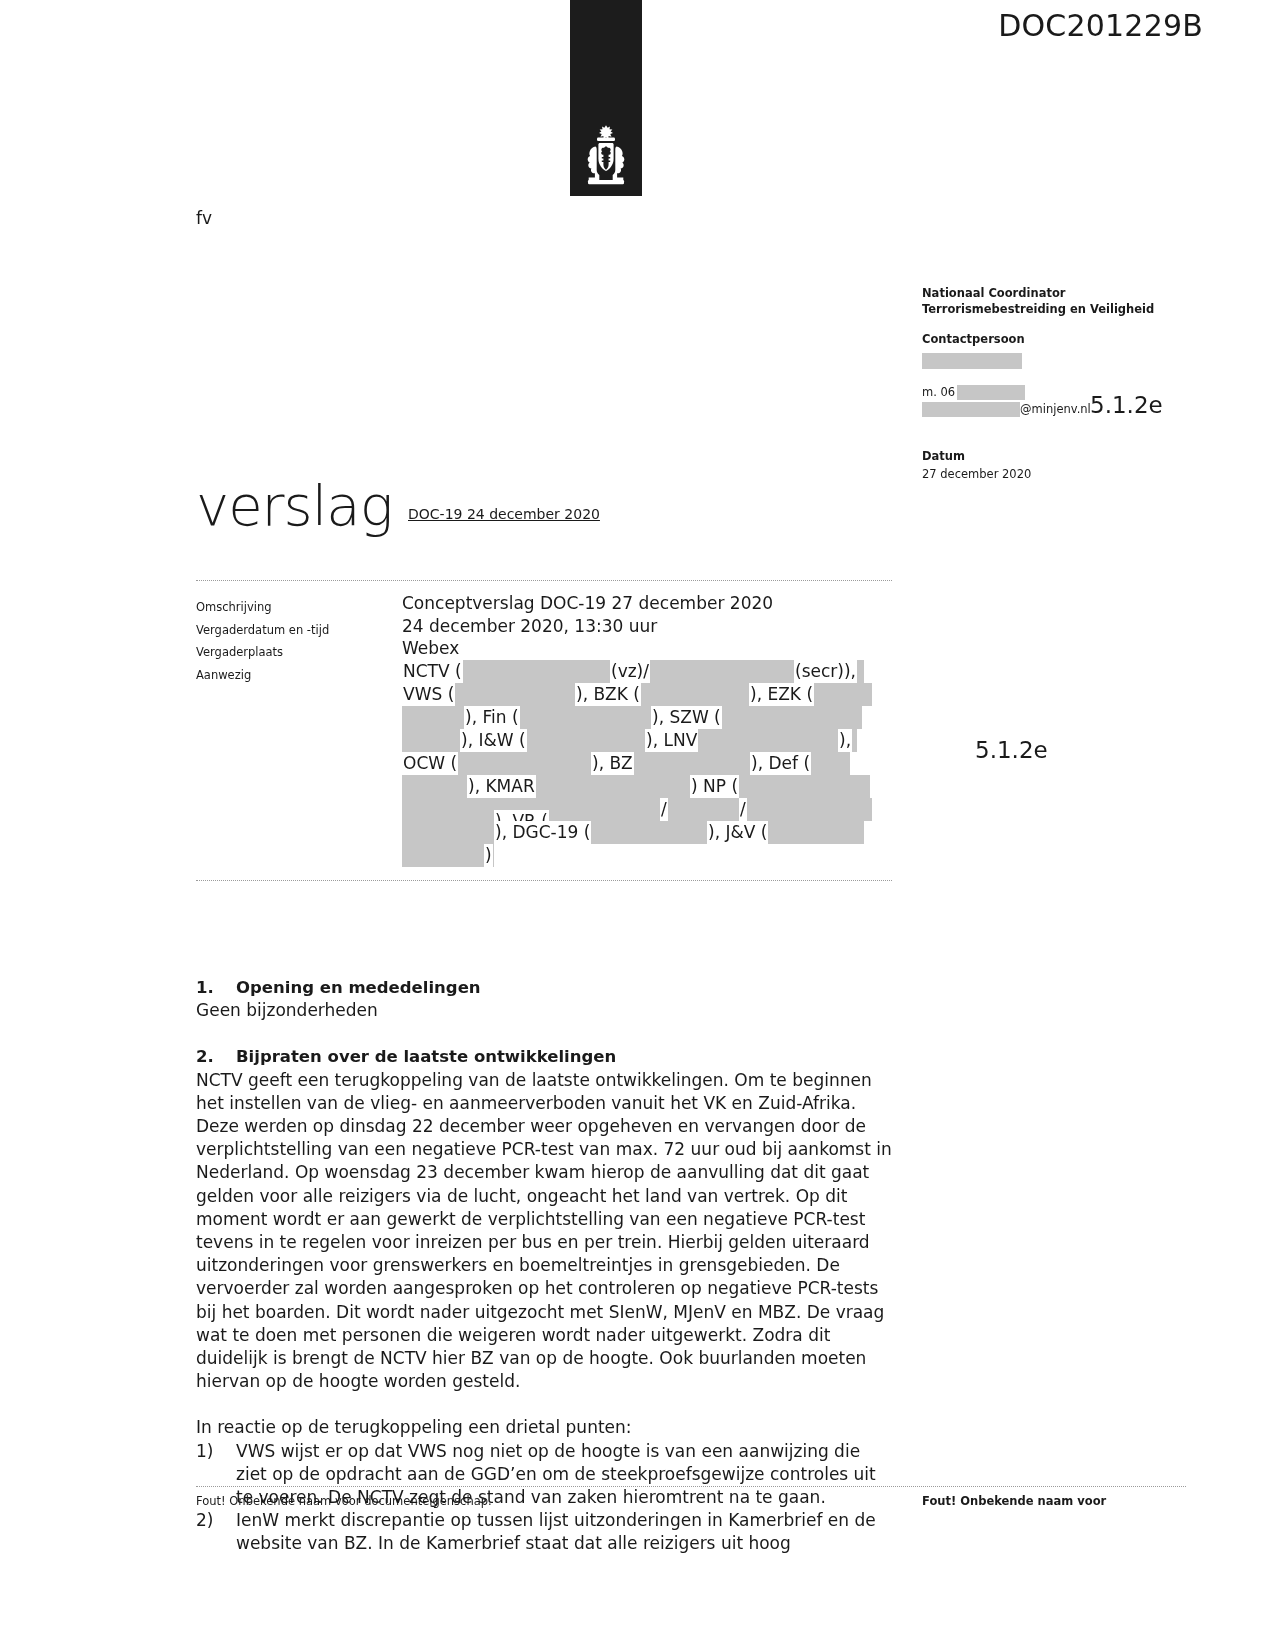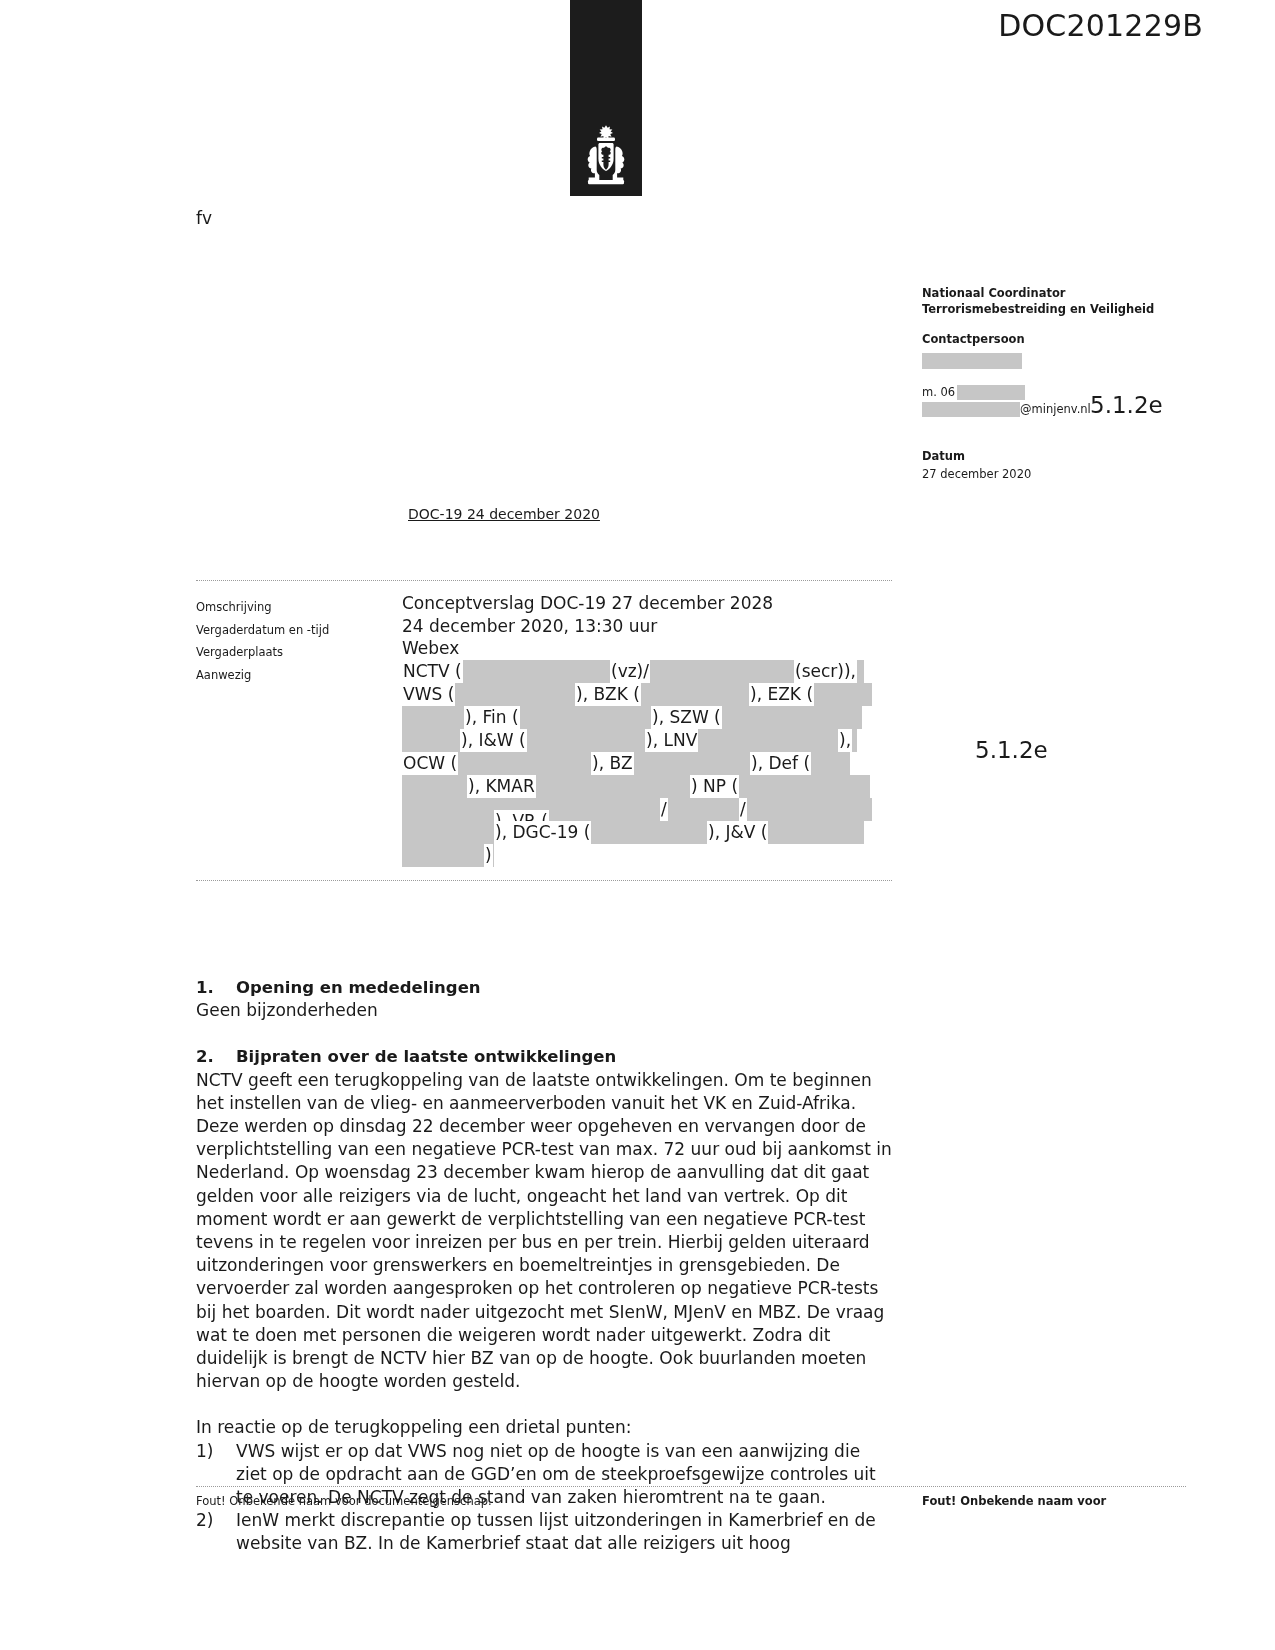--- a/index.html
+++ b/index.html
@@ -280,34 +280,35 @@
     </div>
     <div class="datum-block">
       <div class="lbl">Datum</div>
       <div class="datum-val">27 december 2020</div>
     </div>
   </div>
 
   <div class="mark-512e-top">5.1.2e</div>
   <div class="mark-512e-mid">5.1.2e</div>
 
+  <div class="title-verslag">verslag</div>
   <div class="title-sub">DOC-19 24 december 2020</div>
 
   <div class="rule rule-top"></div>
   <div class="rule rule-bottom"></div>
 
   <div class="meta">
     <div class="meta-labels">
       <div>Omschrijving</div>
       <div>Vergaderdatum en -tijd</div>
       <div>Vergaderplaats</div>
       <div>Aanwezig</div>
     </div>
     <div class="meta-values">
-      <div>Conceptverslag DOC-19 27 december 2028</div>
+      <div>Conceptverslag DOC-19 27 december 2020</div>
       <div>24 december 2020, 13:30 uur</div>
       <div>Webex</div>
       <div class="attendees" id="attendees">
           <div class="ln">
             <div class="rbox" style="left: 0px; width: 462px;"></div>
             <span class="atxt" style="left: 0px;">NCTV (</span>
             <span class="atxt" style="left: 208px;">(vz)/</span>
             <span class="atxt" style="left: 392px;">(secr)),</span>
           </div>
           <div class="ln">

